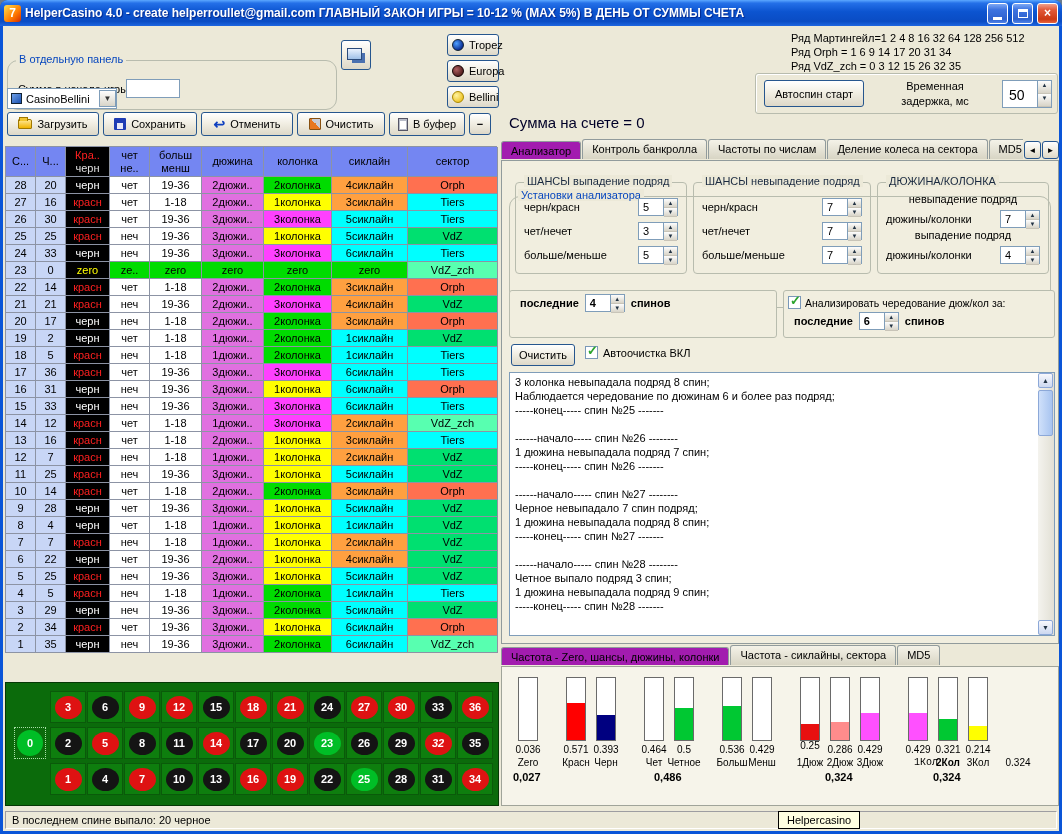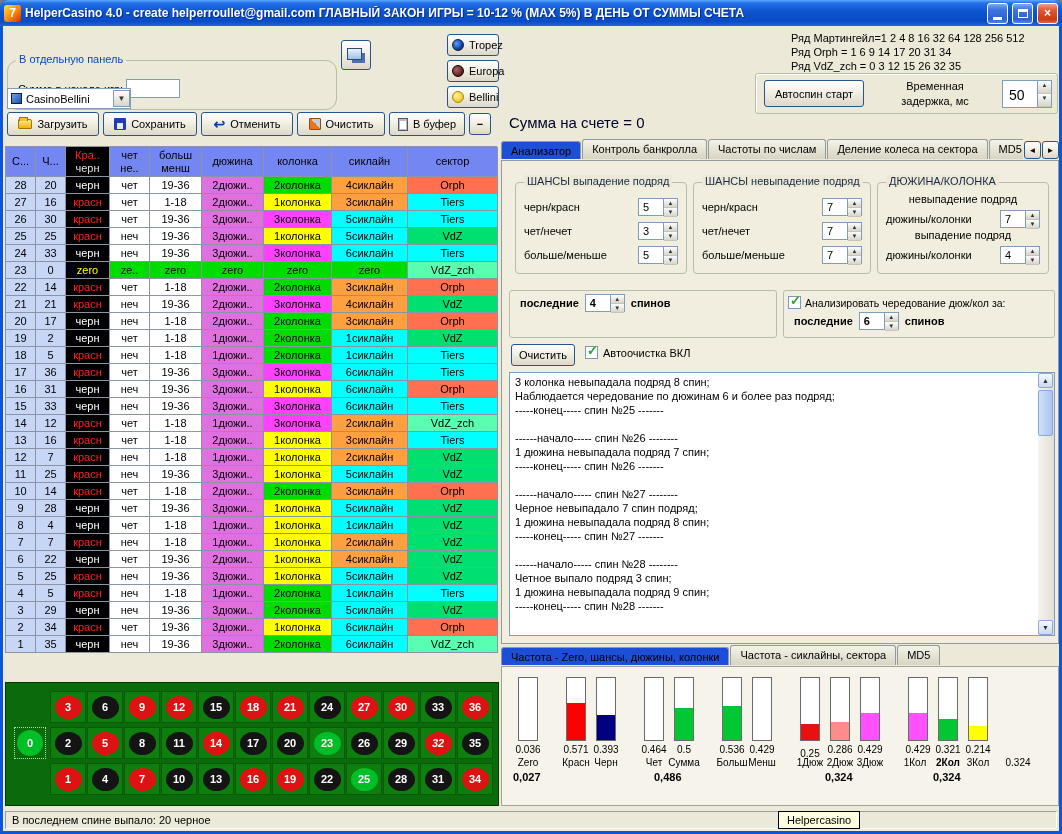--- a/index.html
+++ b/index.html
@@ -53,21 +53,21 @@
   .combo-ico { width:11px; height:11px; background:linear-gradient(135deg,#6FA0E8,#1A50B0); border:1px solid #123; flex:none; }
 
   #grp-panel { left:4px; top:6px; width:330px; height:50px; }
   #sum-label { position:absolute; left:10px; top:22px; font-size:11px; }
   #sum-input { left:118px; top:18px; width:54px; height:19px; }
   #detach-btn { left:338px; top:14px; width:30px; height:30px; }
   #grp-game { left:372px; top:4px; width:66px; height:82px; }
   #btn-tropez { left:444px; top:8px;  width:52px; height:22px; justify-content:flex-start; padding-left:4px; }
   #btn-europa { left:444px; top:34px; width:52px; height:22px; justify-content:flex-start; padding-left:4px; }
   #btn-bellini{ left:444px; top:60px; width:52px; height:22px; justify-content:flex-start; padding-left:4px; }
-  #combo { position:absolute; left:4px; top:62px; width:124px; height:21px; background:#fff; border:1px solid #7F9DB9;
+  #combo { position:absolute; left:4px; top:62px; width:110px; height:21px; background:#fff; border:1px solid #7F9DB9;
     display:flex; align-items:center; gap:4px; font-size:11px; padding-left:3px; }
   .combo-arr { margin-left:auto; width:17px; height:17px; background:linear-gradient(#FDFDFD,#D8D4C8); border:1px solid #7F9DB9;
     font-size:8px; display:flex; align-items:center; justify-content:center; color:#333; }
   #btn-load { left:4px;   top:86px; width:92px; height:24px; }
   #btn-save { left:100px; top:86px; width:94px; height:24px; }
   #btn-undo { left:198px; top:86px; width:92px; height:24px; }
   #btn-clean{ left:294px; top:86px; width:88px; height:24px; }
   #btn-buf  { left:386px; top:86px; width:76px; height:24px; }
   #btn-minus{ left:466px; top:87px; width:22px; height:22px; font-weight:bold; }
 
@@ -77,21 +77,21 @@
     box-shadow:inset 1px 1px 0 #fff; }
   #btn-autospin { left:8px; top:6px; width:100px; height:27px; }
   #delay-label { position:absolute; left:116px; top:5px; width:126px; text-align:center; font-size:11px; line-height:15px; }
   #delay-spin { position:absolute; left:246px; top:6px; width:50px; height:28px; border:1px solid #7F9DB9; background:#fff; display:flex; }
   #delay-val { flex:1; font-size:14px; padding:6px 0 0 6px; }
   #balance { position:absolute; left:506px; top:88px; font-size:15px; color:#000028; }
 
   #top-tabs { position:absolute; left:498px; top:113px; width:522px; height:22px; white-space:nowrap; overflow:hidden; }
   .tab { height:20px; padding:3px 9px 0; font-size:11px; border:1px solid #919B9C; border-bottom:none; border-radius:3px 3px 0 0;
     background:linear-gradient(#F4F2E8,#D8D5C4); margin-right:1px; display:inline-block; vertical-align:bottom; }
-  .tab.active { background:#1d4ed8; height:18px; position:relative; z-index:2; }
+  .tab.active { background:#a21caf; height:18px; position:relative; z-index:2; }
   .tabarr { width:17px; height:18px; font-size:8px; }
   #tab-arr-l { left:1021px; top:115px; }
   #tab-arr-r { left:1039px; top:115px; }
   #tabpanel { position:absolute; left:498px; top:134px; width:558px; height:484px; background:#F1EEDF; border:1px solid #919B9C; }
 
   #grp-settings { left:506px; top:142px; width:542px; height:112px; }
   .subgroup { position:absolute; border:1px solid #B8BCAE; border-radius:4px; padding:12px 4px 0; }
   #sub1 { left:512px; top:156px; width:172px; height:92px; }
   #sub2 { left:690px; top:156px; width:178px; height:92px; }
   #sub3 { left:874px; top:156px; width:172px; height:92px; padding-top:10px; }
@@ -236,20 +236,23 @@
 
     <div id="top-tabs"><div class="tab active">Анализатор</div><div class="tab">Контроль банкролла</div><div class="tab">Частоты по числам</div><div class="tab">Деление колеса на сектора</div><div class="tab">MD5</div></div>
     <div class="btn tabarr" id="tab-arr-l">
         <span>◄</span>
       </div>
     <div class="btn tabarr" id="tab-arr-r">
         <span>►</span>
       </div>
     <div id="tabpanel"></div>
 
+    <div class="group" id="grp-settings">
+      <span class="gcap">Установки анализатора</span>
+    </div>
     <div class="subgroup" id="sub1">
       <span class="gcap dark">ШАНСЫ выпадение подряд</span>
     <div class="sprow">
           <span class="splab">черн/красн</span>
           <span class="spinbox">
             <span class="spval">5</span>
             <span class="sparr">
               <span>▲</span>
               <span>▼</span>
             </span>
@@ -825,53 +828,53 @@
         <div class="glab" style="left: 84px; top: 90px;">Черн</div>
         <div class="gauge" style="left: 142px;">
           <div class="gfill" style="height: 30px; background: rgb(255, 255, 255);"></div>
         </div>
         <div class="glab" style="left: 132px; top: 77px;">0.464</div>
         <div class="glab" style="left: 132px; top: 90px;">Чет</div>
         <div class="gauge" style="left: 172px;">
           <div class="gfill" style="height: 32px; background: rgb(0, 200, 50);"></div>
         </div>
         <div class="glab" style="left: 162px; top: 77px;">0.5</div>
-        <div class="glab" style="left: 162px; top: 90px;">Сумма</div>
+        <div class="glab" style="left: 162px; top: 90px;">Четное</div>
         <div class="gsub" style="left: 152px; top: 104px;">0,486</div>
         <div class="gauge" style="left: 220px;">
           <div class="gfill" style="height: 34px; background: rgb(0, 200, 50);"></div>
         </div>
         <div class="glab" style="left: 210px; top: 77px;">0.536</div>
         <div class="glab" style="left: 210px; top: 90px;">Больш</div>
         <div class="gauge" style="left: 250px;">
           <div class="gfill" style="height: 27px; background: rgb(255, 255, 255);"></div>
         </div>
         <div class="glab" style="left: 240px; top: 77px;">0.429</div>
         <div class="glab" style="left: 240px; top: 90px;">Менш</div>
         <div class="gauge" style="left: 298px;">
           <div class="gfill" style="height: 16px; background: rgb(232, 16, 16);"></div>
         </div>
-        <div class="glab" style="left: 288px; top: 81px;">0.25</div>
+        <div class="glab" style="left: 288px; top: 73px;">0.25</div>
         <div class="glab" style="left: 288px; top: 90px;">1Дюж</div>
         <div class="gauge" style="left: 328px;">
           <div class="gfill" style="height: 18px; background: rgb(255, 140, 140);"></div>
         </div>
         <div class="glab" style="left: 318px; top: 77px;">0.286</div>
         <div class="glab" style="left: 318px; top: 90px;">2Дюж</div>
         <div class="gauge" style="left: 358px;">
           <div class="gfill" style="height: 27px; background: rgb(255, 80, 255);"></div>
         </div>
         <div class="glab" style="left: 348px; top: 77px;">0.429</div>
         <div class="glab" style="left: 348px; top: 90px;">3Дюж</div>
         <div class="gsub" style="left: 323px; top: 104px;">0,324</div>
         <div class="gauge" style="left: 406px;">
           <div class="gfill" style="height: 27px; background: rgb(255, 80, 255);"></div>
         </div>
         <div class="glab" style="left: 396px; top: 77px;">0.429</div>
-        <div class="glab" style="left: 393px; top: 90px;">1Кол</div>
+        <div class="glab" style="left: 404px; top: 90px; font-family: Liberation Mono, monospace;">1Кол</div>
         <div class="gauge" style="left: 436px;">
           <div class="gfill" style="height: 21px; background: rgb(0, 200, 50);"></div>
         </div>
         <div class="glab" style="left: 426px; top: 77px;">0.321</div>
         <div class="glab" style="left: 426px; top: 90px; font-weight: bold;">2Кол</div>
         <div class="gauge" style="left: 466px;">
           <div class="gfill" style="height: 14px; background: rgb(255, 255, 0);"></div>
         </div>
         <div class="glab" style="left: 456px; top: 77px;">0.214</div>
         <div class="glab" style="left: 456px; top: 90px;">3Кол</div>

